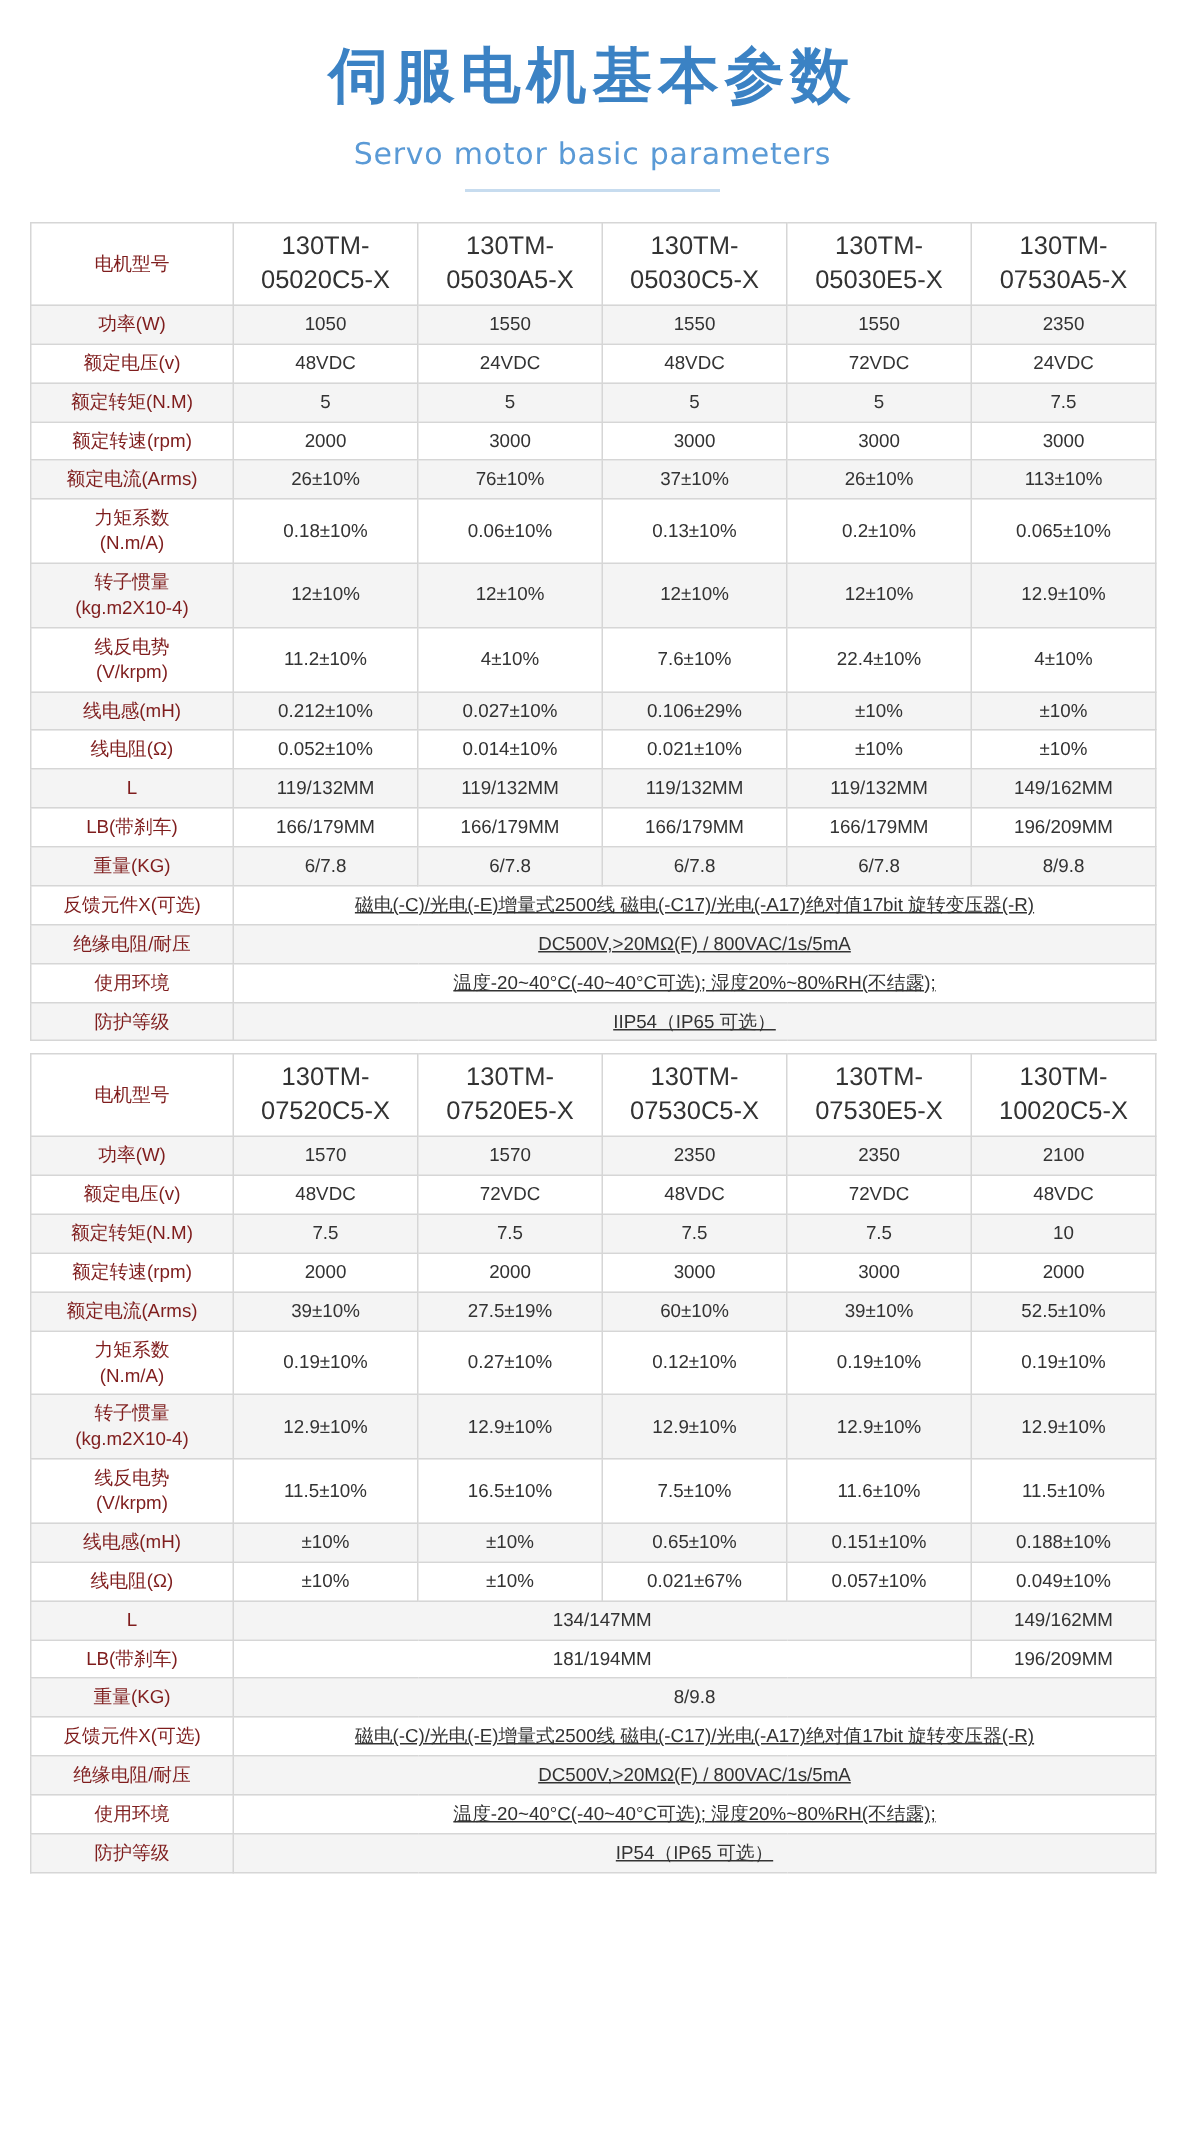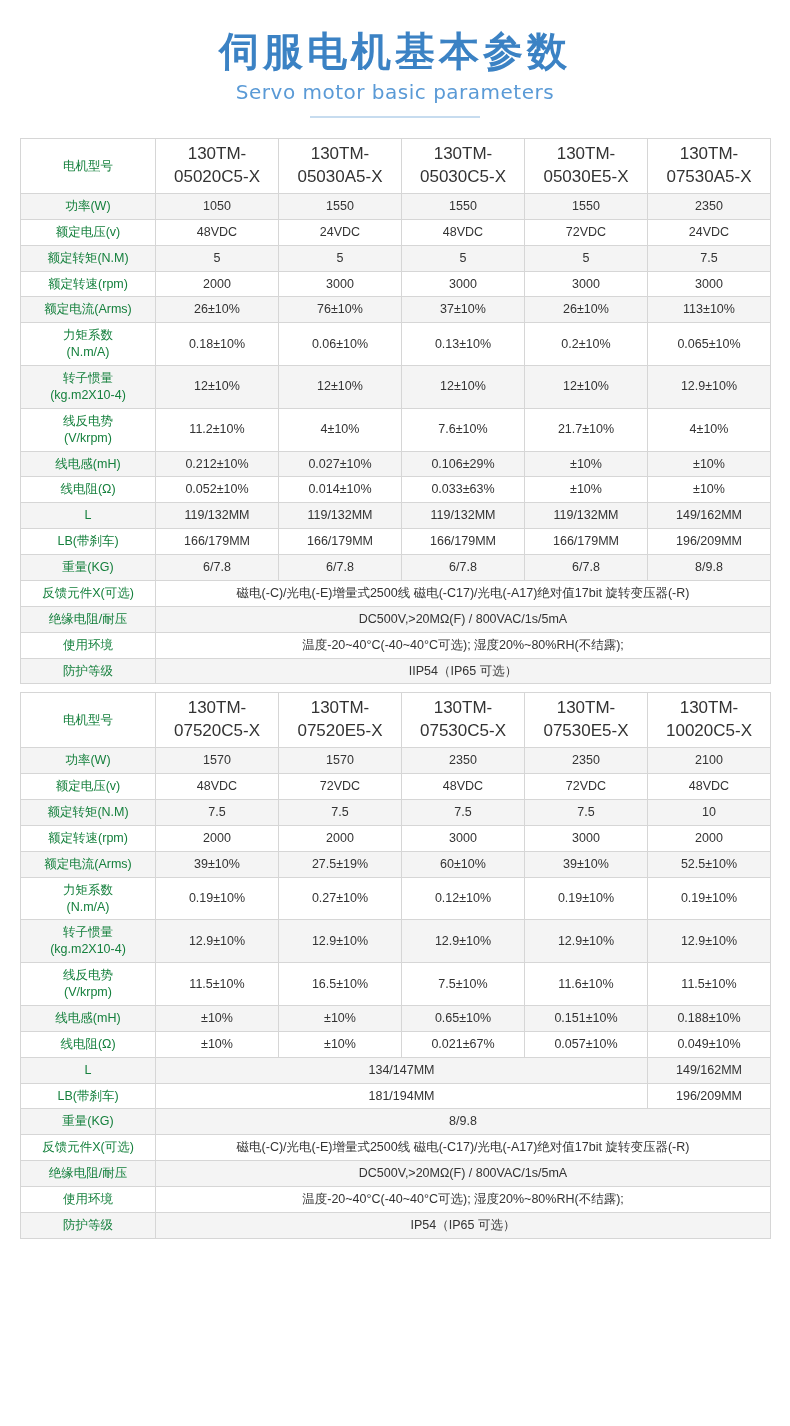--- a/index.html
+++ b/index.html
@@ -28,21 +28,21 @@
     font-size: 40px;
     font-weight: bold;
     color: #3b82c4;
     letter-spacing: 4px;
     line-height: 1.25;
   }
   .title-en {
     font-size: 20px;
     color: #5a9ad6;
     letter-spacing: 0.5px;
-    margin-top: 4px;
+    margin-top: 14px;
     font-family: "DejaVu Sans", sans-serif;
   }
   .title-rule {
     width: 170px;
     height: 2px;
     background: #c7dcef;
     margin: 12px auto 0 auto;
   }
   .tables {
     padding: 20px 20px 0 20px;
@@ -63,25 +63,26 @@
     padding: 4px 2px;
     line-height: 1.35;
     color: #333;
   }
   table.spec tr.alt td {
     background: #f4f4f4;
   }
   table.spec tr td.label {
     width: 135px;
     font-size: 12.5px;
-    color: #15803d;
+    color: #7f1d1d;
   }
   td.left {
     text-align: left;
     padding-left: 8px;
+    text-decoration: underline;
   }
   td.model {
     font-size: 17px;
   }
   .twoline {
     white-space: pre-line;
   }
 </style>
 </head>
 <body>
@@ -171,36 +172,36 @@
           <td>12±10%</td>
           <td>12±10%</td>
           <td>12.9±10%</td>
         </tr>
         <tr>
           <td class="label twoline">线反电势
 (V/krpm)</td>
           <td>11.2±10%</td>
           <td>4±10%</td>
           <td>7.6±10%</td>
-          <td>21.7±10%</td>
+          <td>22.4±10%</td>
           <td>4±10%</td>
         </tr>
         <tr class="alt">
           <td class="label">线电感(mH)</td>
           <td>0.212±10%</td>
           <td>0.027±10%</td>
           <td>0.106±29%</td>
           <td>±10%</td>
           <td>±10%</td>
         </tr>
         <tr>
           <td class="label">线电阻(Ω)</td>
           <td>0.052±10%</td>
           <td>0.014±10%</td>
-          <td>0.033±63%</td>
+          <td>0.021±10%</td>
           <td>±10%</td>
           <td>±10%</td>
         </tr>
         <tr class="alt">
           <td class="label">L</td>
           <td>119/132MM</td>
           <td>119/132MM</td>
           <td>119/132MM</td>
           <td>119/132MM</td>
           <td>149/162MM</td>

